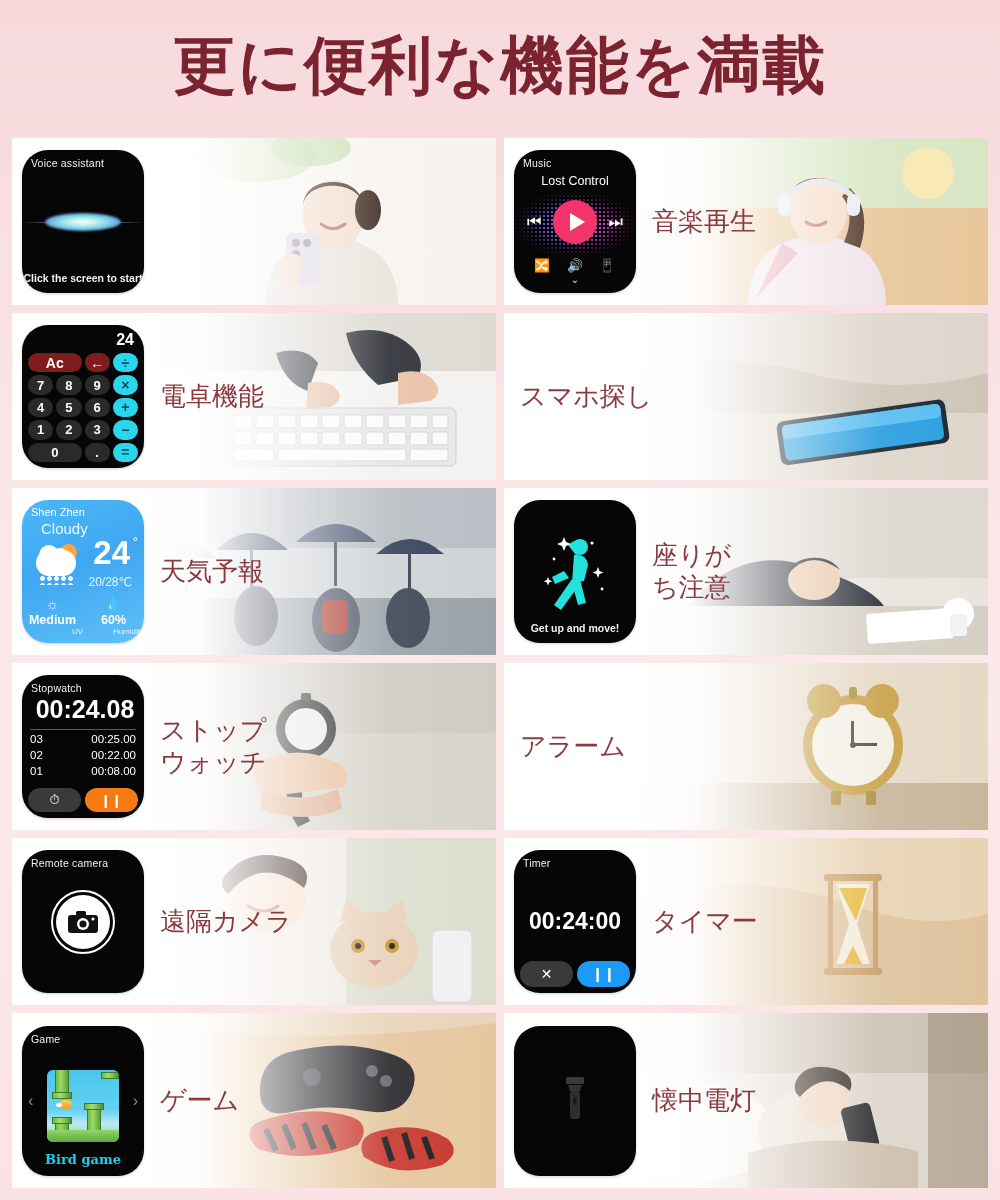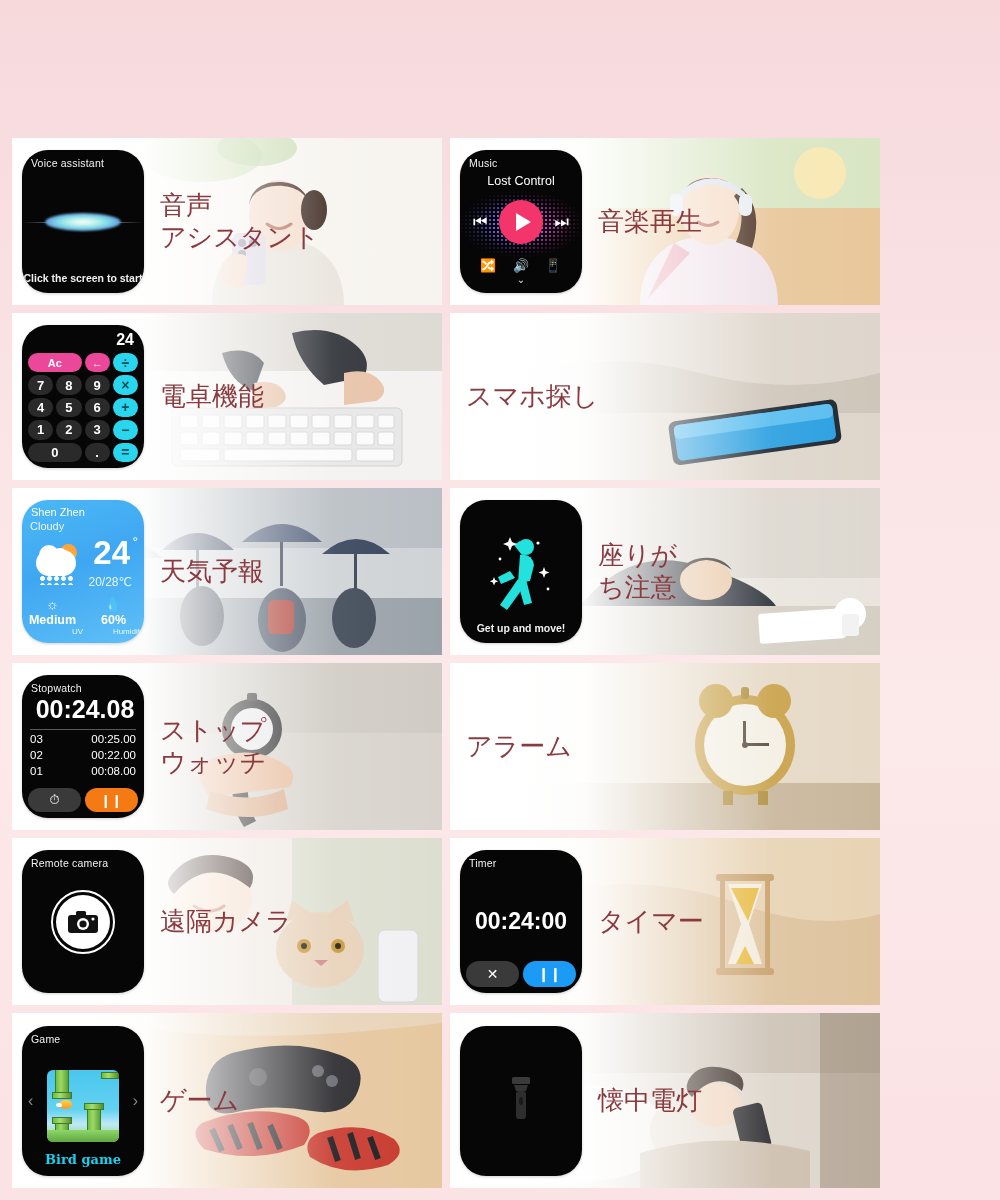--- a/index.html
+++ b/index.html
@@ -15,21 +15,21 @@
   .title-wrap{
     height:130px; display:flex; align-items:center; justify-content:center;
   }
   .title{
     font-family:"DejaVu Sans","Liberation Sans",sans-serif;
     font-size:63px; font-weight:bold; color:#7b2430; letter-spacing:2px;
     line-height:1; white-space:nowrap;
   }
 
   
-  .grid{ position:absolute; left:12px; top:138px; width:868px; }
+  .grid{ position:absolute; left:12px; top:138px; width:976px; }
   .row{ display:flex; gap:8px; margin-bottom:8px; }
   .card{
     position:relative; width:484px; height:167px; background:#fff; overflow:hidden;
     display:flex; align-items:center;
   }
   .row.r-last .card{ height:175px; }
   .row.r3 .card{ height:167px; }
 
   
   .photo{
@@ -118,36 +118,36 @@
   .calc-keys{
     position:absolute; left:6px; right:6px; top:28px; bottom:6px;
     display:grid; grid-template-columns:repeat(4,1fr); grid-auto-rows:1fr; gap:3px;
   }
   .key{
     background:#2a2a2a; border-radius:10px; display:flex; align-items:center; justify-content:center;
     color:#fff; font-size:13px; font-weight:bold;
   }
   .key.wide{ grid-column:span 2; background:#4b4b4b; }
   .key.wide2{ grid-column:span 2; }
-  .key.grey{ background:#ec4899; font-size:11px; }
+  .key.grey{ background:#7f1d1d; font-size:14px; }
   .key.op{ background:#2ad6ee; color:#064e58; font-size:14px; }
 
   
   .phone-ico{
     position:absolute; left:50%; top:50%; transform:translate(-50%,-54%);
     width:30px; height:48px; border:3px solid #2fe8d8; border-radius:6px;
   }
   .phone-ico:after{ content:""; position:absolute; left:50%; bottom:3px; transform:translateX(-50%); width:12px;height:3px;border-radius:2px;background:#2fe8d8;}
   .wave-l,.wave-r{ position:absolute; top:50%; transform:translateY(-54%); color:#2fe8d8; font-size:22px; font-weight:bold;}
   .wave-l{ left:17px;} .wave-r{ right:17px;}
 
   
   .watch.weather{ background:linear-gradient(160deg,#4cb8f5 0%,#3fa7f2 45%,#5fc0f7 100%); }
   .wx-city{ position:absolute; left:9px; top:6px; font-size:11px; color:#fff; }
-  .wx-cond{ position:absolute; left:8px; top:20px; font-size:11px; color:#eaf6ff; }
+  .wx-cond{ position:absolute; left:19px; top:20px; font-size:15px; color:#eaf6ff; }
   .wx-temp{ position:absolute; right:14px; top:36px; font-size:33px; font-weight:bold; color:#fff; line-height:1;}
   .wx-deg{ position:absolute; right:6px; top:34px; font-size:14px; color:#fff;}
   .wx-range{ position:absolute; right:12px; top:75px; font-size:12px; color:#eaf6ff;}
   .wx-cloud{ position:absolute; left:12px; top:42px; width:52px; height:42px;}
   .wx-cloud .c1{ position:absolute; left:26px; top:2px; width:17px;height:17px;border-radius:50%;background:#ffa33d;}
   .wx-cloud .c2{ position:absolute; left:2px; top:8px; width:40px;height:26px;border-radius:14px;background:#fff;}
   .wx-cloud .c3{ position:absolute; left:5px; top:3px; width:20px;height:20px;border-radius:50%;background:#fff;}
   .wx-cloud .c4{ position:absolute; left:18px; top:6px; width:16px;height:16px;border-radius:50%;background:#fff;}
   .wx-cloud .drops{ position:absolute; left:5px; top:33px; width:36px; height:10px;
     background-image:radial-gradient(circle, #fff 45%, rgba(255,255,255,0) 46%);
@@ -213,20 +213,23 @@
   .g-arrow.l{ left:6px;} .g-arrow.r{ right:6px;}
 
   
   .fl-ico{ position:absolute; left:50%; top:50%; transform:translate(-50%,-50%); }
 </style>
 </head>
 <body>
 
 <div class="page">
 
+  <div class="title-wrap">
+    <div class="title">更に便利な機能を満載</div>
+  </div>
 
   <div class="grid">
 
     <div class="row r1">
 
       <div class="card">
         <div class="photo wide" style="background:linear-gradient(180deg,#f6f3ee,#efe7e0 40%,#e9dfd6 100%);">
           <svg width="100%" height="100%" viewBox="0 0 360 167" preserveAspectRatio="xMidYMid slice" style="position:absolute;inset:0;">
             <rect width="360" height="167" fill="#f7f4ef"></rect>
             <ellipse cx="120" cy="18" rx="60" ry="26" fill="#cfe0b8" opacity=".8"></ellipse>
@@ -244,22 +247,20 @@
           </svg>
         </div>
         <div class="watch">
           <div class="w-title">Voice assistant</div>
           <div class="voice-wave">
             <div class="line"></div>
               <div class="blob"></div>
           </div>
           <div class="w-foot">Click the screen to start</div>
         </div>
-        <div class="label">音声
-アシスタント</div>
       </div>
 
       <div class="card">
         <div class="photo wide">
           <svg width="100%" height="100%" viewBox="0 0 360 167" preserveAspectRatio="xMidYMid slice" style="position:absolute;inset:0;">
             <rect width="360" height="167" fill="#f0d9b8"></rect>
             <rect y="0" width="360" height="70" fill="#d9e6c4"></rect>
             <rect y="70" width="360" height="97" fill="#e8c79a"></rect>
             <circle cx="300" cy="35" r="26" fill="#ffe9b0" opacity=".8"></circle>
             <path d="M120 167 C120 118 152 98 188 98 C226 98 258 118 258 167 Z" fill="#f0e3ea"></path>

